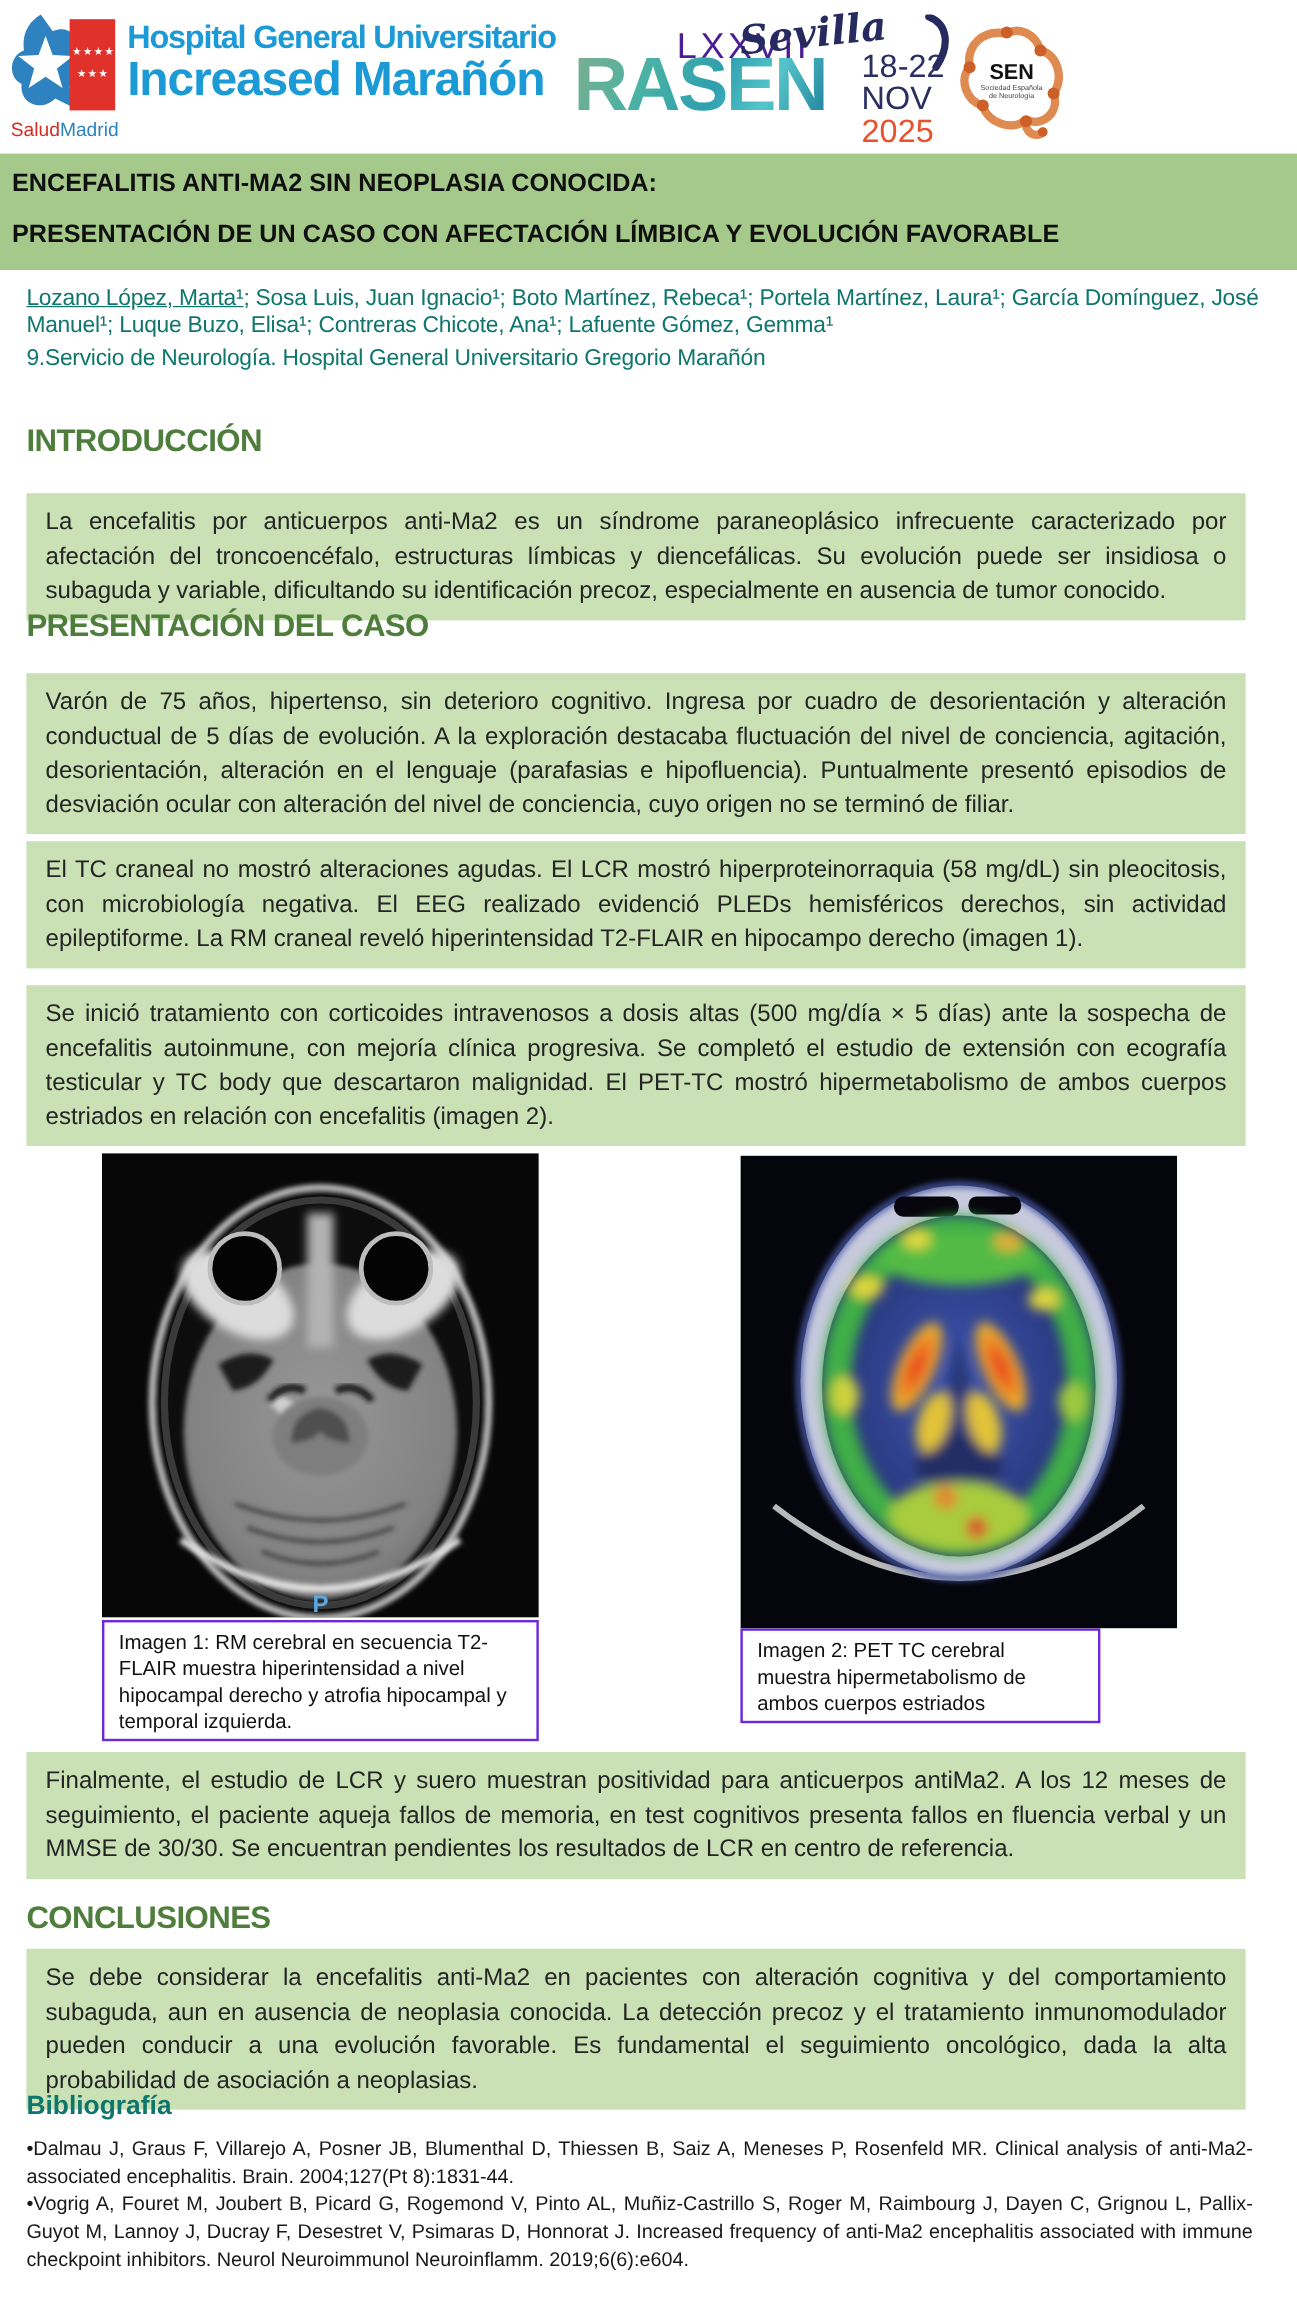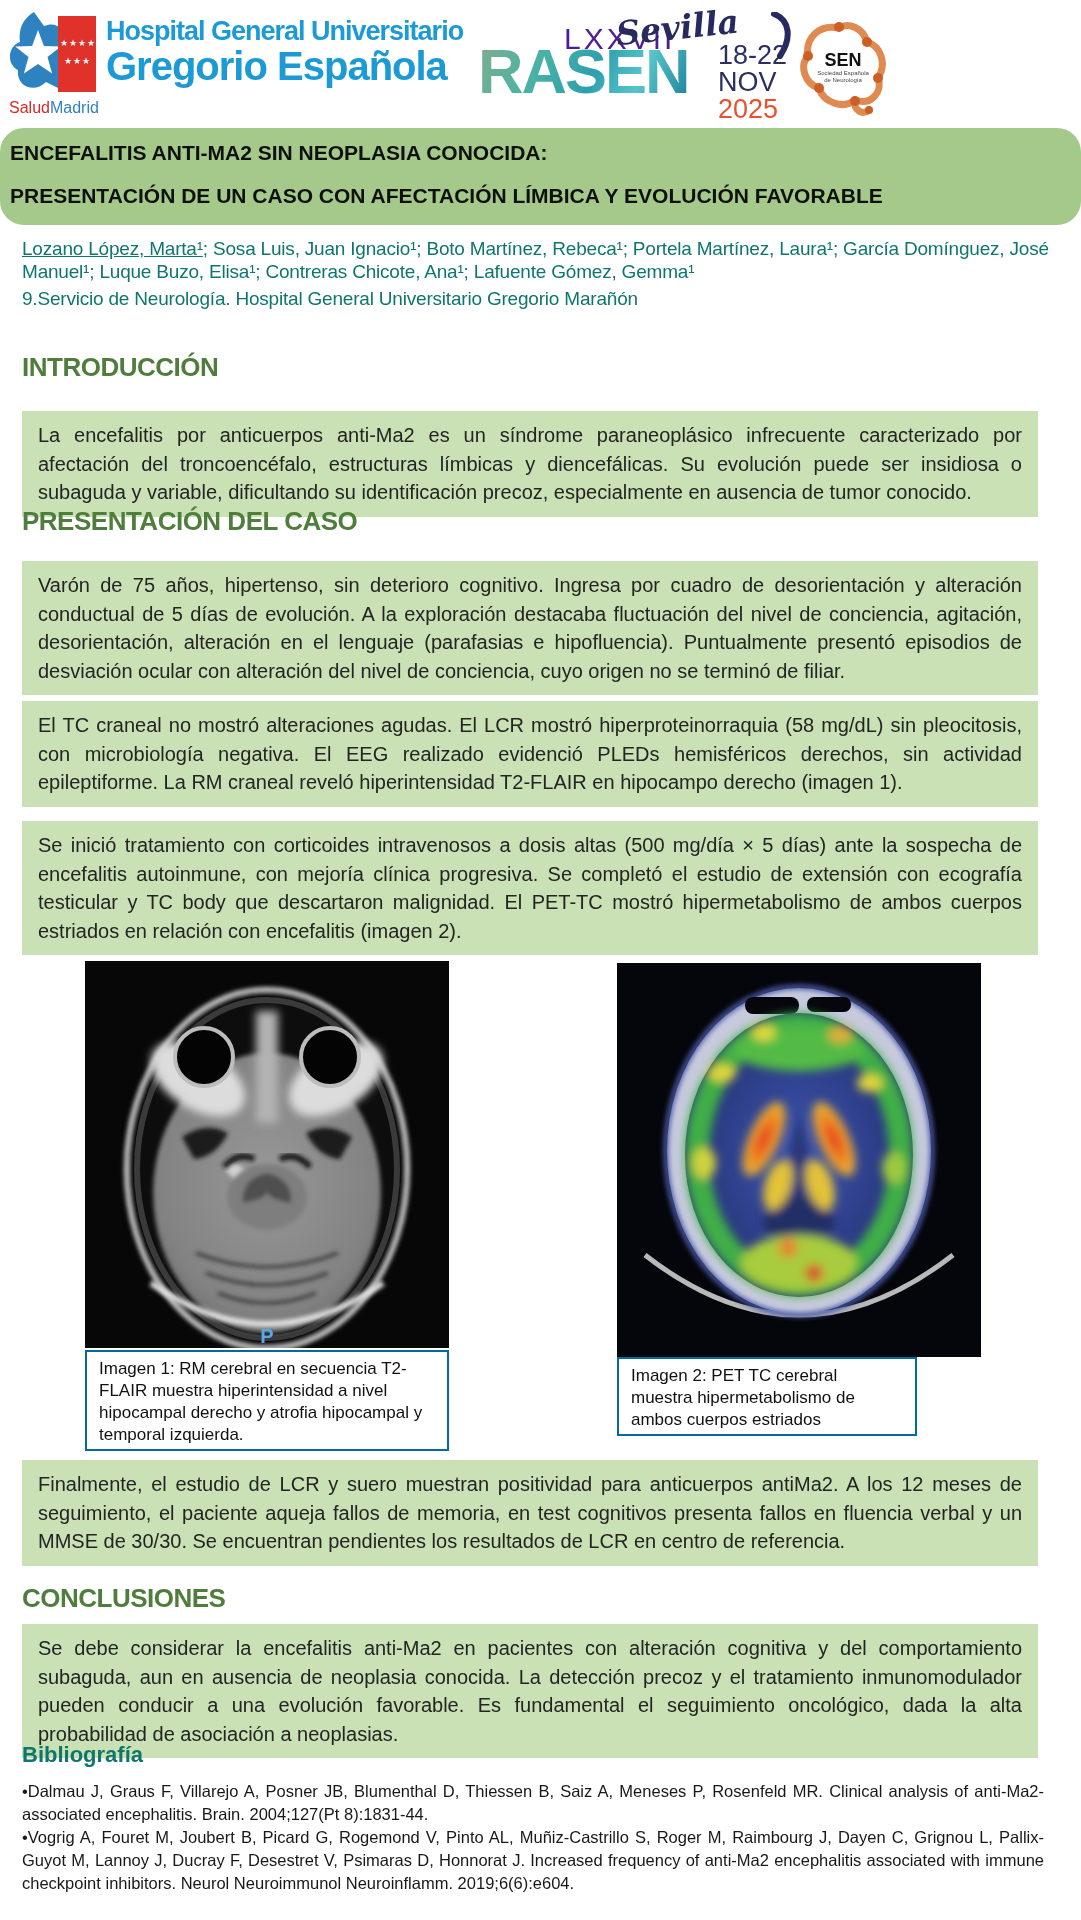--- a/index.html
+++ b/index.html
@@ -21,39 +21,39 @@
   .congress-city{position:absolute;left:138px;top:2px;font-family:"DejaVu Serif",serif;font-style:italic;
       font-size:33px;color:#262a5e;transform:rotate(-6deg);font-weight:bold;}
   .congress-swash{position:absolute;left:290px;top:6px;}
   .congress-dates{position:absolute;left:240px;top:36px;line-height:27px;font-size:27px;color:#2a2e60;}
   .congress-year{color:#e8512d;}
 
   .sen-logo{position:absolute;left:795px;top:18px;}
 
   
   .title-bar{position:absolute;top:128px;left:0;width:1081px;height:97px;background:#a5c98a;
-      box-sizing:border-box;padding:13px 12px 0 10px;border-radius:24px;}
+      box-sizing:border-box;padding:13px 12px 0 10px;}
   .title-line{font-size:21px;font-weight:bold;color:#101010;letter-spacing:0;}
   .title-line + .title-line{margin-top:19px;}
 
   
   .authors{position:absolute;top:237px;left:22px;width:1030px;font-size:19px;line-height:1.22;
       color:#0f766e;letter-spacing:-0.2px;}
   .first-author{text-decoration:underline;}
   .affiliation{margin-top:4px;}
 
   
   .sec-heading{position:absolute;left:22px;font-size:26px;font-weight:bold;color:#4e7d3c;letter-spacing:-0.5px;}
   .green-box{position:absolute;left:22px;width:1016px;box-sizing:border-box;background:#c9e1b5;
       padding:10px 16px;font-size:20px;line-height:1.43;text-align:justify;color:#242424;}
   .italic{}
 
   
   .figure{position:absolute;}
-  .fig-caption{box-sizing:border-box;border:2px solid #0369a1;background:#fff;
+  .fig-caption{box-sizing:border-box;border:2px solid #6d28d9;background:#fff;
       padding:6px 12px 3px 12px;font-size:17px;line-height:1.3;color:#111;width:100%;}
   #fig1{left:85px;top:961px;width:364px;}
   #fig2{left:617px;top:963px;width:300px;}
   #fig1 .fig-caption{margin-top:2px;}
   #fig2 .fig-caption{margin-top:0px;}
   .figure svg{display:block;}
 
   
   .biblio-heading{position:absolute;left:22px;top:1742px;font-size:22px;font-weight:bold;color:#0f766e;}
   .refs{position:absolute;left:22px;top:1780px;width:1022px;font-size:16.5px;line-height:1.4;
@@ -80,21 +80,21 @@
           <text x="60" y="56">★</text>
           <text x="69" y="56">★</text>
           <text x="78" y="56">★</text>
         </g>
         <text x="1" y="105" font-size="16" font-family="Liberation Sans, sans-serif">
           <tspan fill="#d52b24">Salud</tspan><tspan fill="#2f82c0">Madrid</tspan>
         </text>
       </svg>
       <div class="hospital-name">
         <div class="hospital-line1">Hospital General Universitario</div>
-        <div class="hospital-line2">Gregorio Española</div>
+        <div class="hospital-line2">Increased Marañón</div>
       </div>
     </div>
 
     <div class="congress">
       <div class="congress-numeral">LXXVII</div>
       <div class="congress-acronym">RASEN</div>
       <div class="congress-city">Sevilla</div>
       <svg class="congress-swash" width="26" height="48" viewBox="0 0 26 48">
         <path d="M6,2 C22,8 24,26 12,44" stroke="#262a5e" stroke-width="6" fill="none" stroke-linecap="round"></path>
       </svg>

